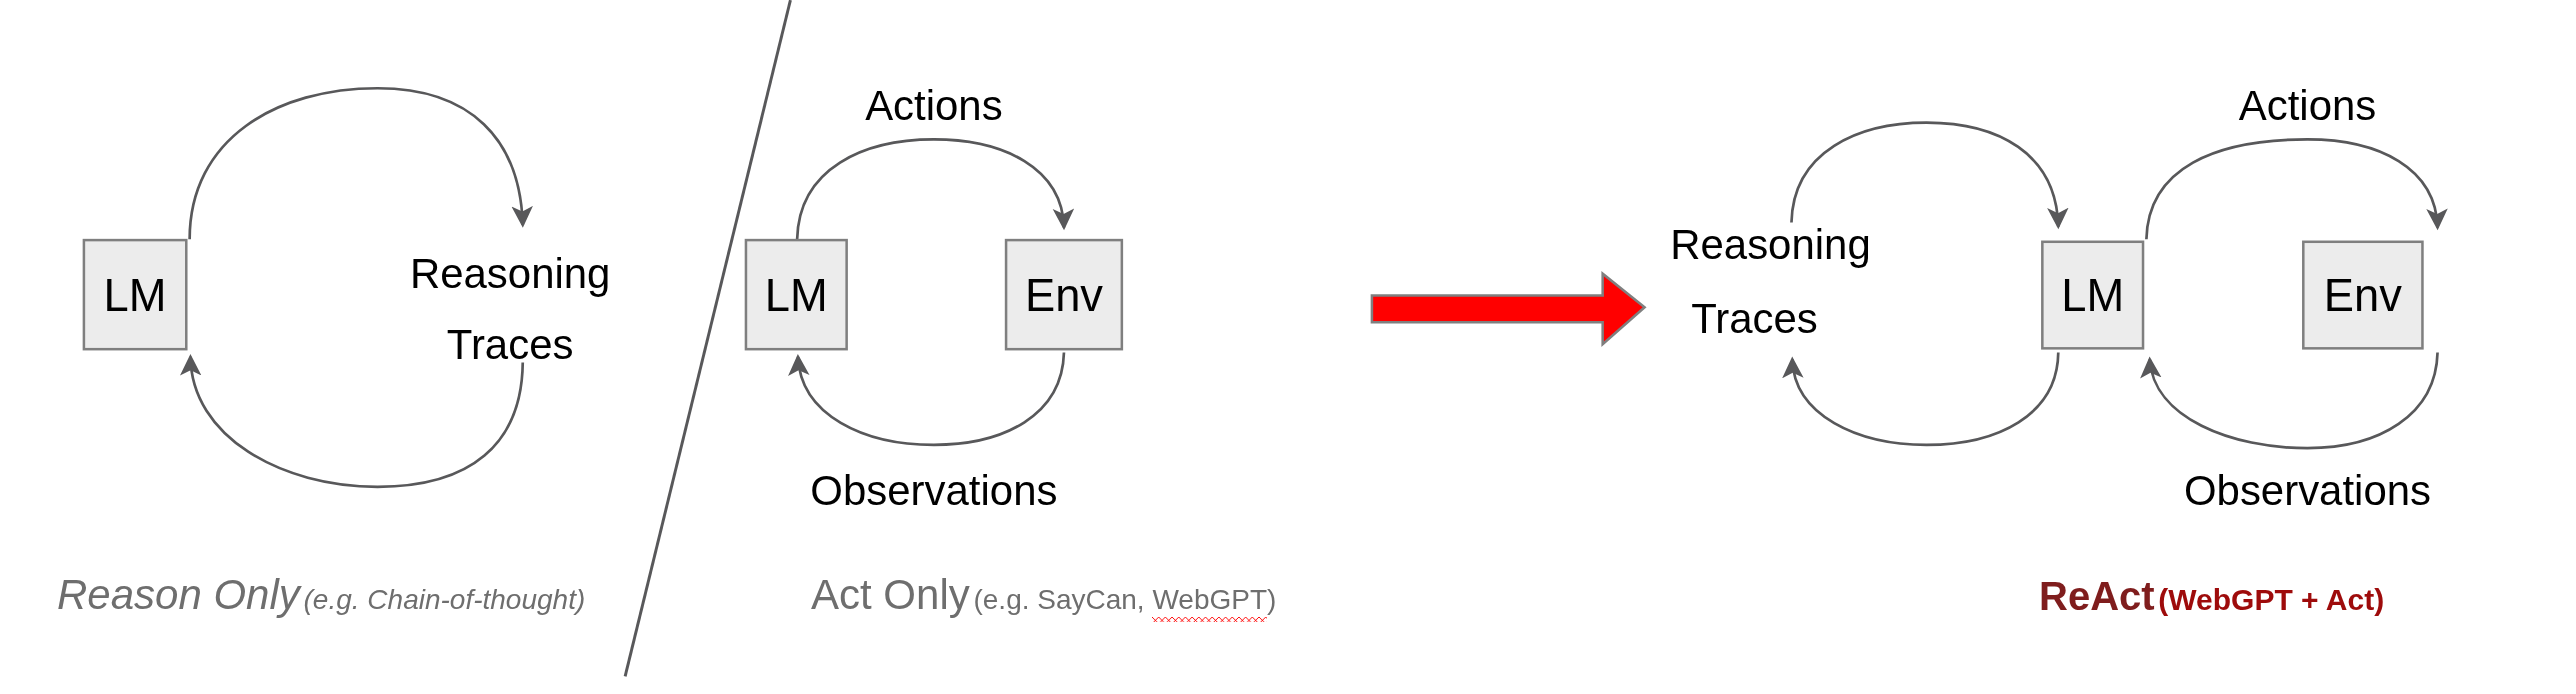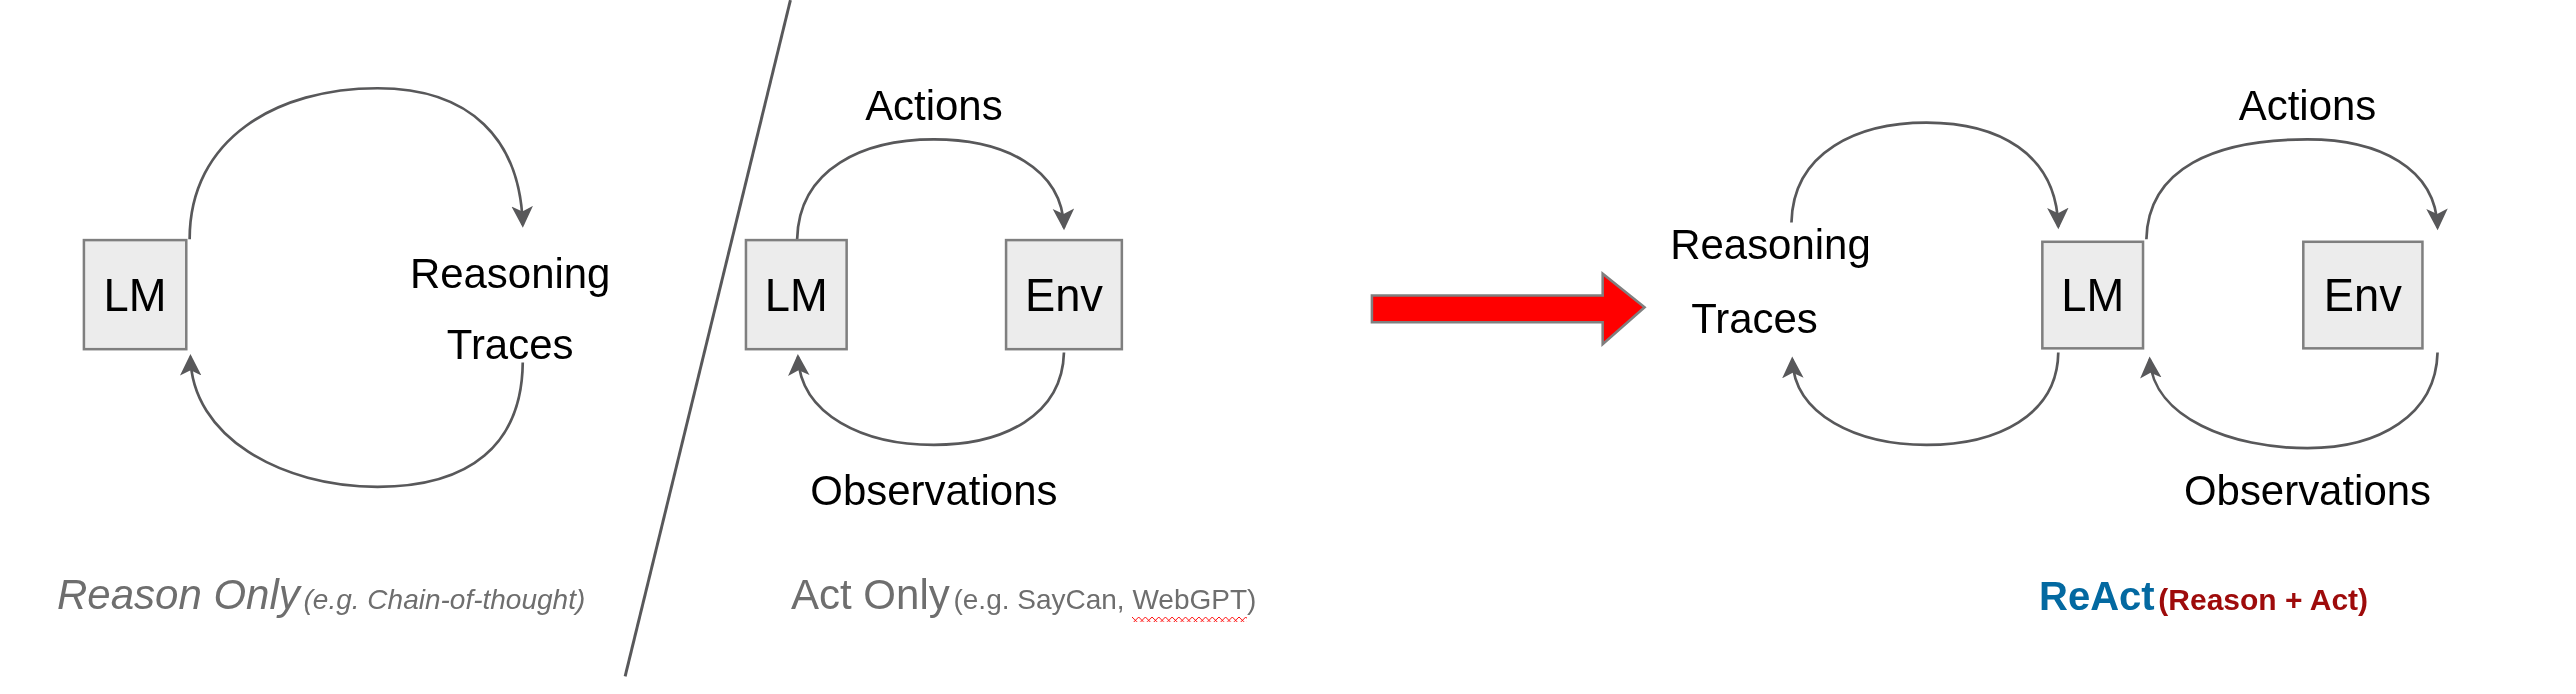--- a/index.html
+++ b/index.html
@@ -67,21 +67,21 @@
   }
   .caption .cap-main {
     font-size: 42px;
     color: #6e6e6e;
   }
   .caption .cap-sub {
     font-size: 28px;
     color: #6e6e6e;
   }
   .caption.react .cap-main {
-    color: #0369a1;
+    color: #7f1d1d;
     font-weight: bold;
     font-size: 40px;
   }
   .caption.react .cap-sub {
     color: #9e0b0b;
     font-weight: bold;
     font-size: 30px;
   }
   .spell-error {
     display: inline-block;
@@ -168,24 +168,24 @@
       <text class="edge-label" x="2750" y="130">Actions</text>
       <text class="edge-label" x="2750" y="589">Observations</text>
     </g>
   </svg>
 
   <div class="caption" style="left:57px; top:571px;font-style:italic;">
     <span class="cap-main">Reason Only</span>
     <span class="cap-sub">(e.g. Chain-of-thought)</span>
   </div>
 
-  <div class="caption" style="left:791px; top:571px;text-align:right;">
+  <div class="caption" style="left:811px; top:571px;text-align:right;">
     <span class="cap-main">Act Only</span>
     <span class="cap-sub"><span>(e.g. SayCan, </span><span class="spell-error">WebGPT</span><span>)</span></span>
   </div>
 
   <div class="caption react" style="left:2039px; top:574px;">
     <span class="cap-main">ReAct</span>
-    <span class="cap-sub">(Reason + Act)</span>
+    <span class="cap-sub">(WebGPT + Act)</span>
   </div>
 
 </div>
 
 
 </body></html>

